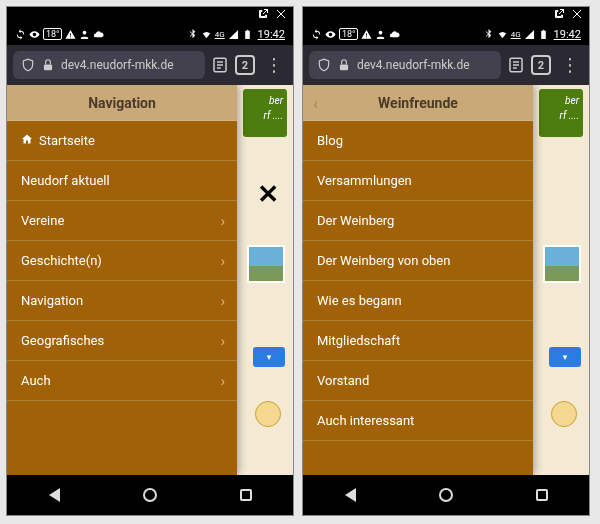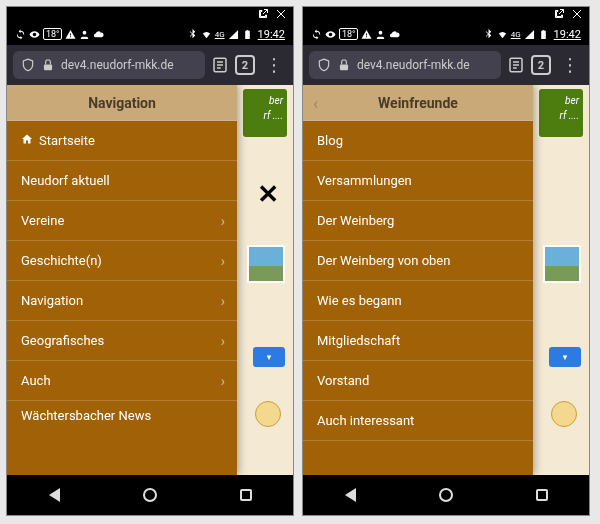--- a/index.html
+++ b/index.html
@@ -321,23 +321,20 @@
             <span class="chev">›</span>
           </li>
           <li>
             <span>Geografisches</span>
             <span class="chev">›</span>
           </li>
           <li>
             <span>Auch</span>
             <span class="chev">›</span>
           </li>
-          <li class="last-cut">
-            <span>Wächtersbacher News</span>
-          </li>
         </ul>
     </div>
   </div>
   <div class="navbuttons">
     <div class="tri"></div>
     <div class="circ"></div>
     <div class="sq"></div>
   </div>
 </div>
 

